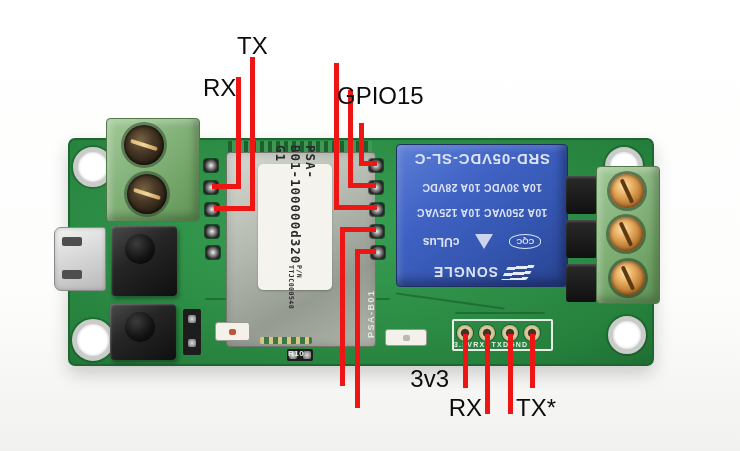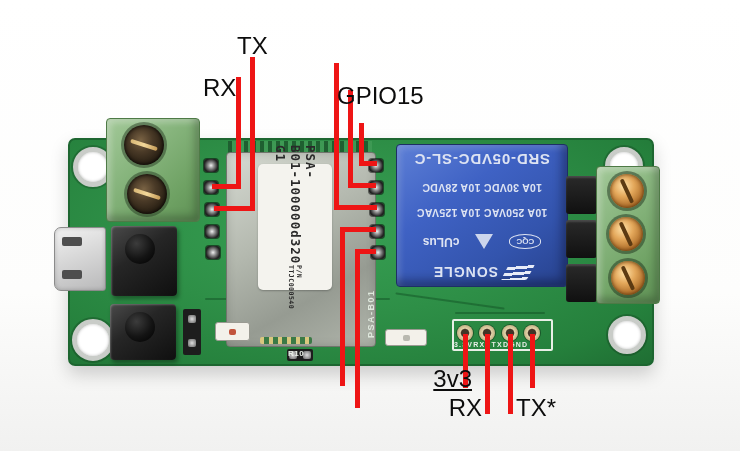--- a/index.html
+++ b/index.html
@@ -218,17 +218,17 @@
   <div class="line" style="left:355px;top:249px;width:5px;height:159px;"></div>
 
   <div class="line" style="left:463px;top:334px;width:5px;height:54px;"></div>
   <div class="line" style="left:485px;top:334px;width:5px;height:80px;"></div>
   <div class="line" style="left:508px;top:334px;width:5px;height:80px;"></div>
   <div class="line" style="left:530px;top:334px;width:5px;height:54px;"></div>
 
   <div class="lbl" style="left:237px;top:32px;">TX</div>
   <div class="lbl" style="left:203px;top:74px;">RX</div>
   <div class="lbl" style="left:337px;top:82px;">GPIO15</div>
-  <div class="lbl" style="right:268px;top:365px;text-decoration:underline;">3v3</div>
+  <div class="lbl" style="right:291px;top:365px;">3v3</div>
   <div class="lbl" style="right:258px;top:394px;">RX</div>
   <div class="lbl" style="left:516px;top:394px;">TX*</div>
 
 </div>
 
 </body></html>

